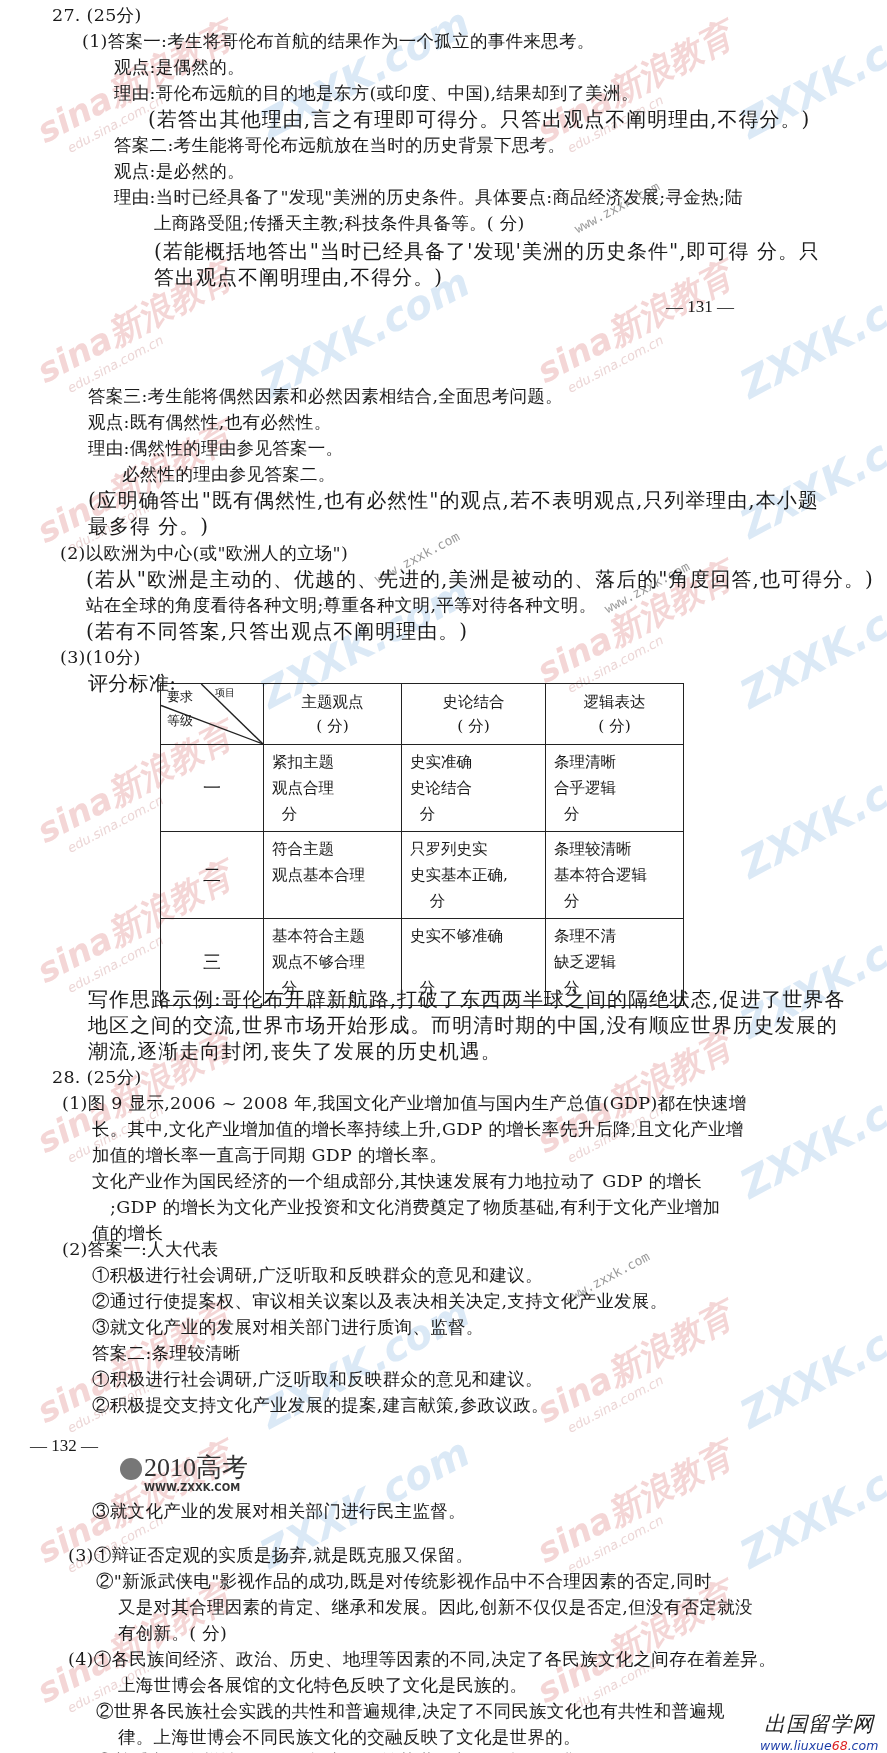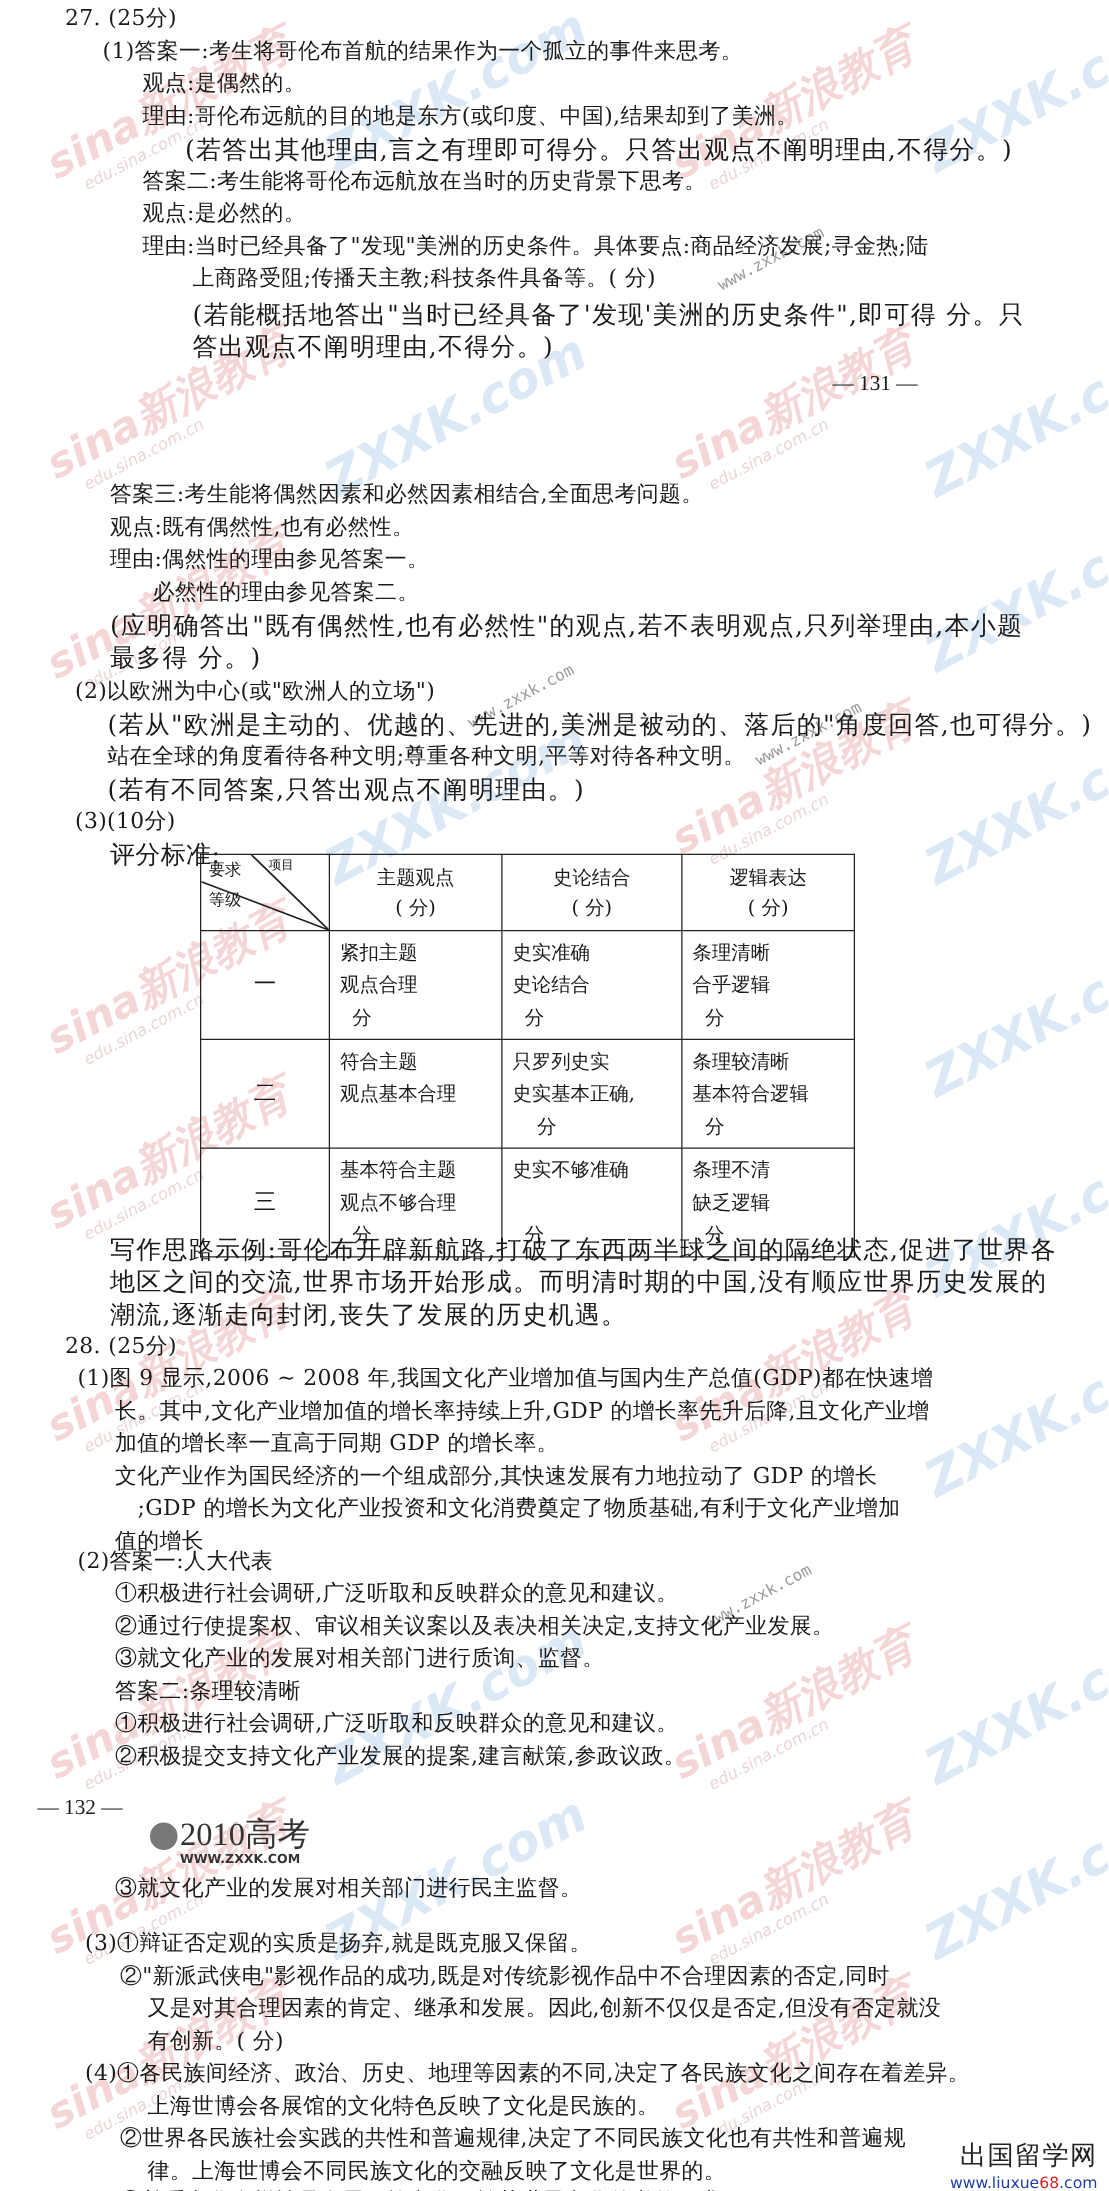--- a/index.html
+++ b/index.html
@@ -23,21 +23,21 @@
   table.rubric td.g { text-align: center; vertical-align: middle; width: 86px; font-size: 18px; }
   td.diag { position: relative; width: 86px; padding: 0 !important; }
   td.diag svg { position: absolute; left: 0; top: 0; width: 100%; height: 100%; }
   td.diag .a { position: absolute; left: 6px; top: 6px; font-size: 13px; line-height: 14px; }
   td.diag .b { position: absolute; left: 54px; top: 2px; font-size: 10px; line-height: 14px; }
   td.diag .c { position: absolute; left: 6px; top: 30px; font-size: 13px; line-height: 14px; }
   .logo2010 { position: absolute; left: 120px; top: 1450px; }
   .logo2010 .t { font-size: 26px; font-family: "Liberation Serif", serif; position: absolute; left: 24px; top: 0; white-space: nowrap; color: #333; }
   .logo2010 .u { font-size: 10px; font-weight: bold; font-family: "DejaVu Sans", sans-serif; position: absolute; left: 24px; top: 32px; white-space: nowrap; color: #333; }
   .cap { position: absolute; width: 22px; height: 22px; border-radius: 50%; background: #777; }
-  .brand { position: absolute; left: 760px; top: 1710px; text-align: right; }
+  .brand { position: absolute; left: 760px; top: 1710px; text-align: center; font-style: italic; }
   .brand .n { font-size: 21px; font-family: "DejaVu Sans", sans-serif; color: #222; letter-spacing: 1px; white-space: nowrap; }
   .brand .w { font-size: 12.5px; font-family: "DejaVu Sans", sans-serif; color: #1e3ea8; white-space: nowrap; }
   .brand .w b { color: #d22; font-weight: normal; }
 </style>
 </head>
 <body>
 
 <div class="wm sina" style="left:30px;top:60px;"><span>sina新浪教育</span><small>edu.sina.com.cn</small></div>
 <div class="wm zx" style="left:250px;top:50px;">ZXXK.com</div>
 <div class="wm sina" style="left:530px;top:60px;"><span>sina新浪教育</span><small>edu.sina.com.cn</small></div>

